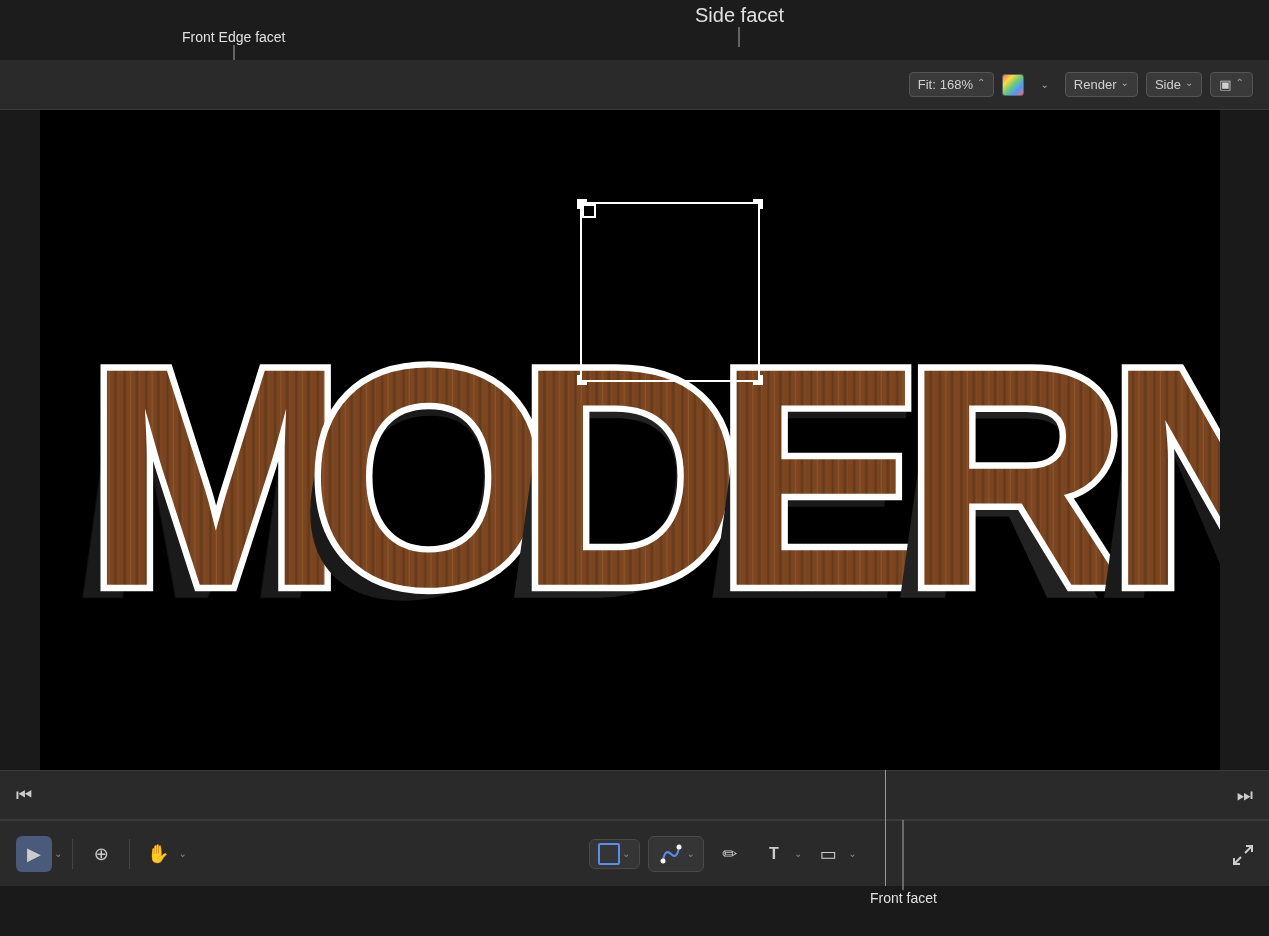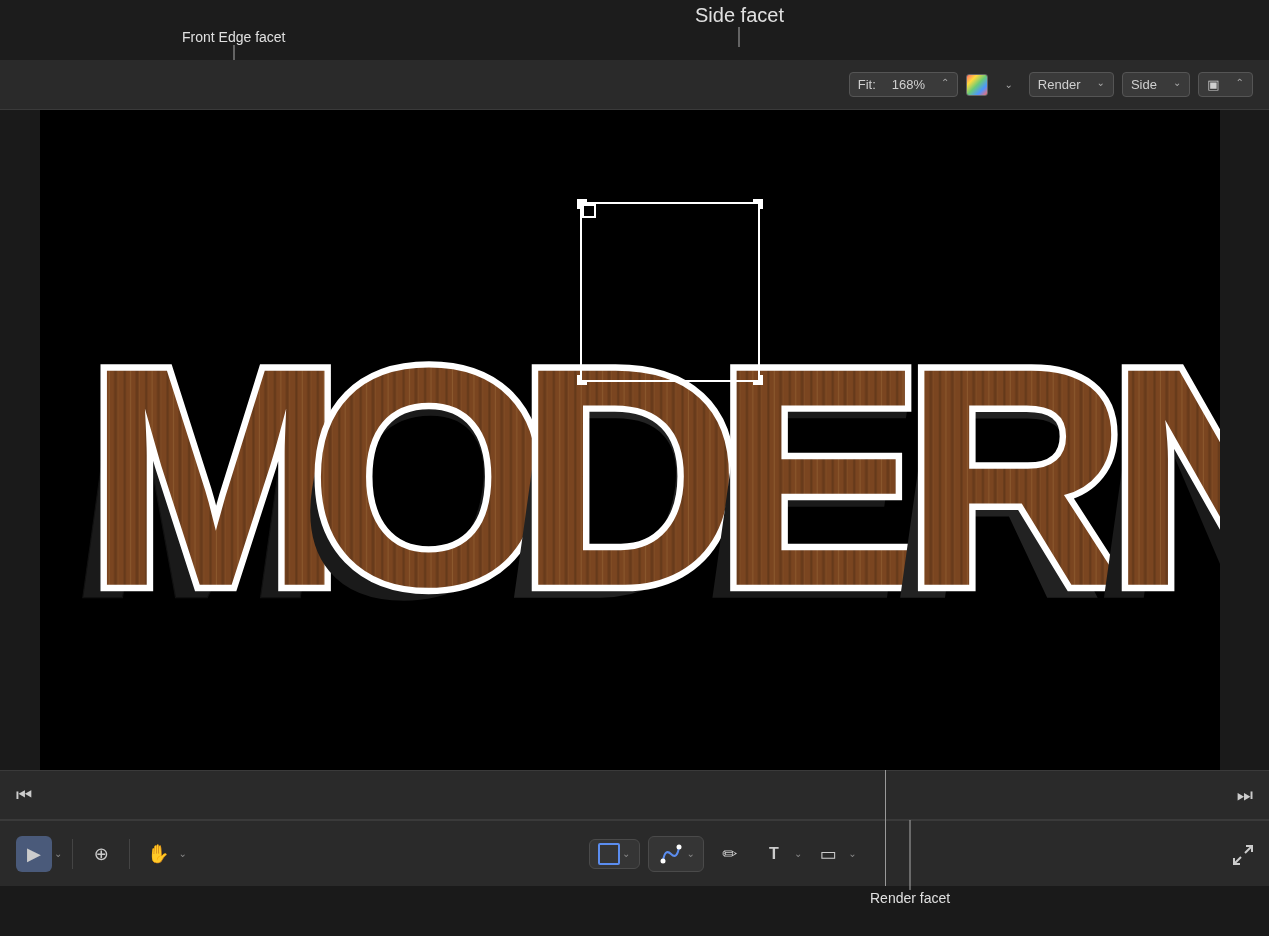--- a/index.html
+++ b/index.html
@@ -76,21 +76,21 @@
       align-items: center;
       justify-content: flex-end;
       padding-right: 16px;
       gap: 8px;
       z-index: 10;
       border-bottom: 1px solid #3a3a3a;
     }
 
     .toolbar-item {
       display: flex;
-      gap: 16px;
+      gap: 4px;
       color: #d0d0d0;
       font-size: 13px;
       cursor: pointer;
       padding: 4px 8px;
       border-radius: 4px;
       background: #3a3a3a;
       border: 1px solid #555;
     }
 
     .toolbar-chevron {
@@ -528,13 +528,13 @@
   <div class="expand-btn">
     <svg width="24" height="24" viewBox="0 0 24 24">
       <polyline points="15 3 21 3 21 9" stroke="#ccc" stroke-width="2" fill="none"></polyline>
       <polyline points="9 21 3 21 3 15" stroke="#ccc" stroke-width="2" fill="none"></polyline>
       <line x1="21" y1="3" x2="14" y2="10" stroke="#ccc" stroke-width="2"></line>
       <line x1="3" y1="21" x2="10" y2="14" stroke="#ccc" stroke-width="2"></line>
     </svg>
   </div>
 </div>
 
-<div class="annotation-front-facet">Render facet</div>
+<div class="annotation-front-facet">Front facet</div>
 
 </body></html>

